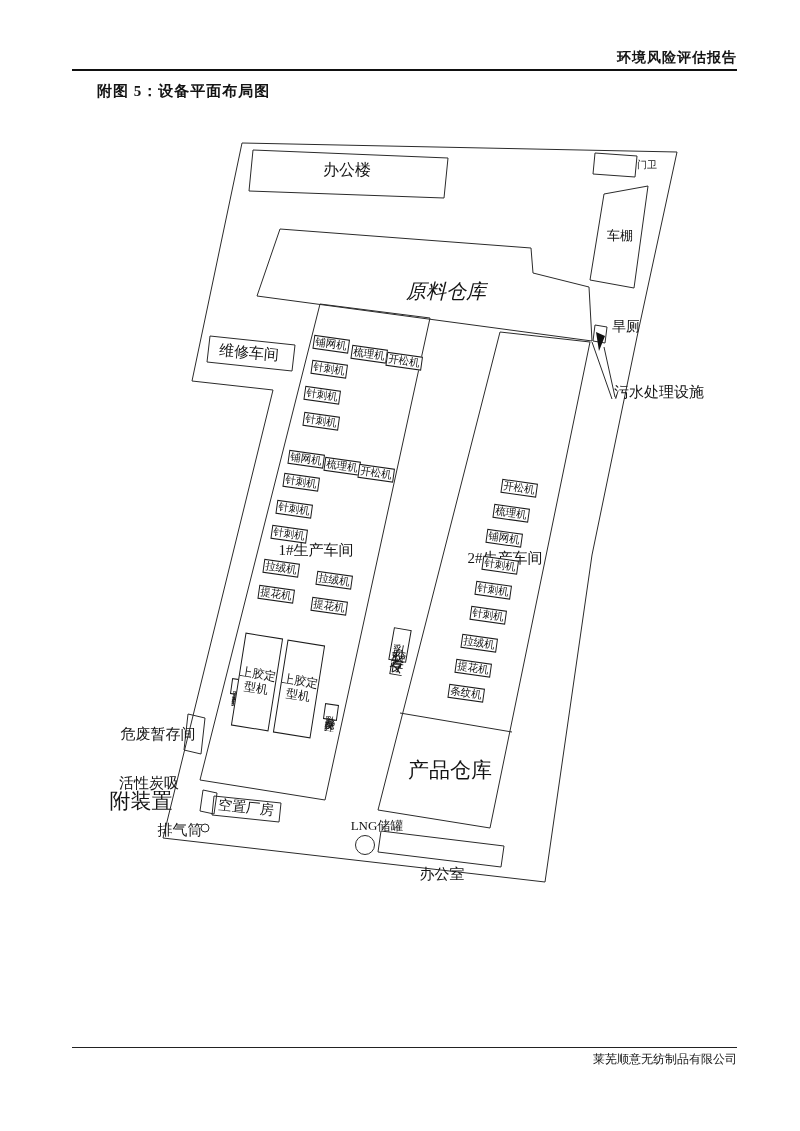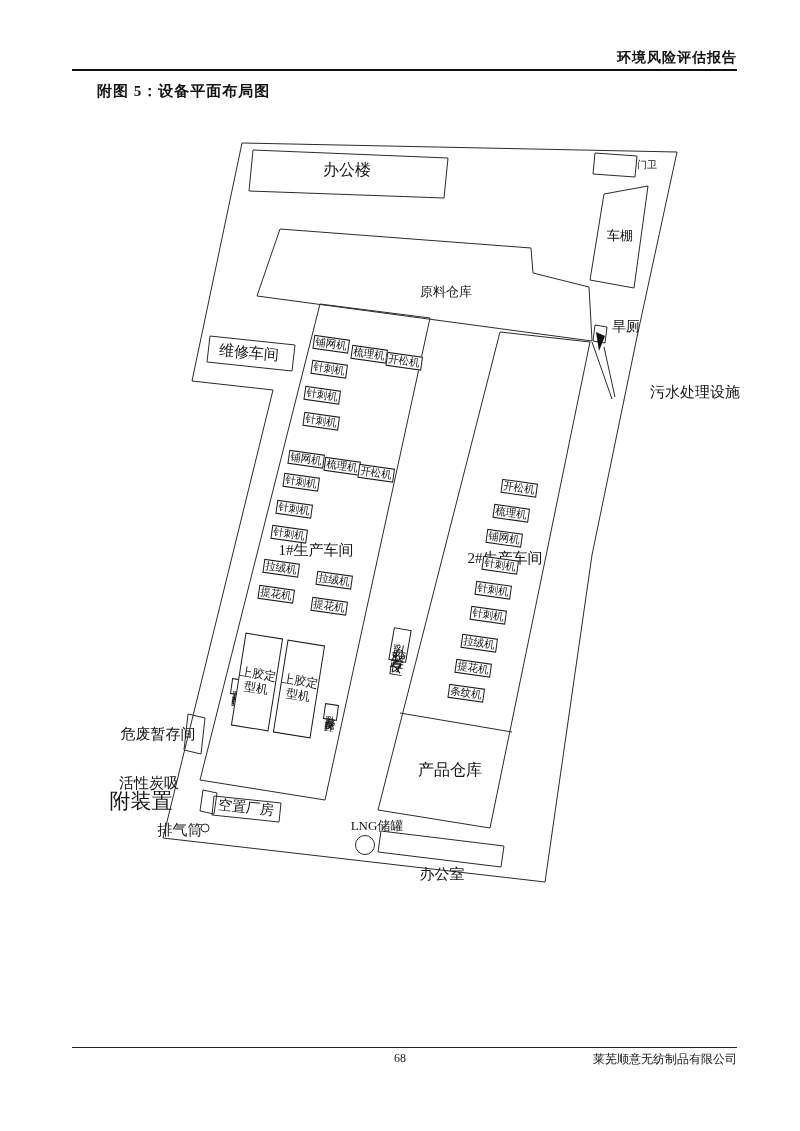--- a/index.html
+++ b/index.html
@@ -61,27 +61,27 @@
       <circle cx="365" cy="845" r="9.5"></circle>
       <polygon points="595,325 607,327 605,343 593,341"></polygon>
       <polygon fill="#111" stroke="none" points="596,332 605,336 599,351"></polygon>
       <line x1="592" y1="342" x2="612" y2="399"></line>
       <line x1="604" y1="347" x2="615" y2="397"></line>
     </svg>
 
     <div class="lbl" style="left:347px;top:170px;font-size:16px;">办公楼</div>
     <div class="lbl" style="left:615px;top:165px;font-size:10px;margin-left:32px;">门卫</div>
     <div class="lbl" style="left:620px;top:235px;font-size:13px;">车棚</div>
-    <div class="lbl" style="left:446px;top:291px;font-size:13px;">原料仓库</div>
+    <div class="lbl" style="left:446px;top:291px;font-size:20px;font-style:italic;">原料仓库</div>
     <div class="lbl tilt5" style="left:249px;top:353px;font-size:15px;">维修车间</div>
     <div class="lbl" style="left:626px;top:327px;font-size:14px;">旱厕</div>
-    <div class="lbl" style="left:659px;top:392px;font-size:15px;margin-left:36px;">污水处理设施</div>
+    <div class="lbl" style="left:659px;top:392px;font-size:15px;">污水处理设施</div>
     <div class="lbl" style="left:316px;top:550px;font-size:15px;">1#生产车间</div>
     <div class="lbl" style="left:505px;top:558px;font-size:15px;">2#生产车间</div>
-    <div class="lbl" style="left:450px;top:770px;font-size:16px;">产品仓库</div>
+    <div class="lbl" style="left:450px;top:770px;font-size:21px;">产品仓库</div>
     <div class="lbl" style="left:442px;top:850px;font-size:15px;margin-top:24px;">办公室</div>
     <div class="lbl" style="left:377px;top:825px;font-size:13px;">LNG储罐</div>
     <div class="lbl tilt6" style="left:246px;top:808px;font-size:14px;">空置厂房</div>
     <div class="lbl" style="left:158px;top:734px;font-size:15px;">危废暂存间</div>
     <div class="lbl" style="left:149px;top:783px;font-size:15px;">活性炭吸</div>
     <div class="lbl" style="left:141px;top:801px;font-size:21px;">附装置</div>
     <div class="lbl" style="left:180px;top:830px;font-size:15px;">排气筒</div>
 
     <div class="mlbl" style="left:331px;top:344px;">铺网机</div>
     <div class="mlbl" style="left:369px;top:354px;">梳理机</div>
@@ -119,16 +119,15 @@
       <span class="two-line">型机</span>
     </div>
     <div class="glue-box" style="left:299px;top:689px;">
       <span class="two-line">上胶定</span>
       <span class="two-line">型机</span>
     </div>
 
   </div>
 
   <div class="footer-rule"></div>
-  <div class="page-number">68</div>
   <div class="company-name">莱芜顺意无纺制品有限公司</div>
 
 </div>
 
 </body></html>

